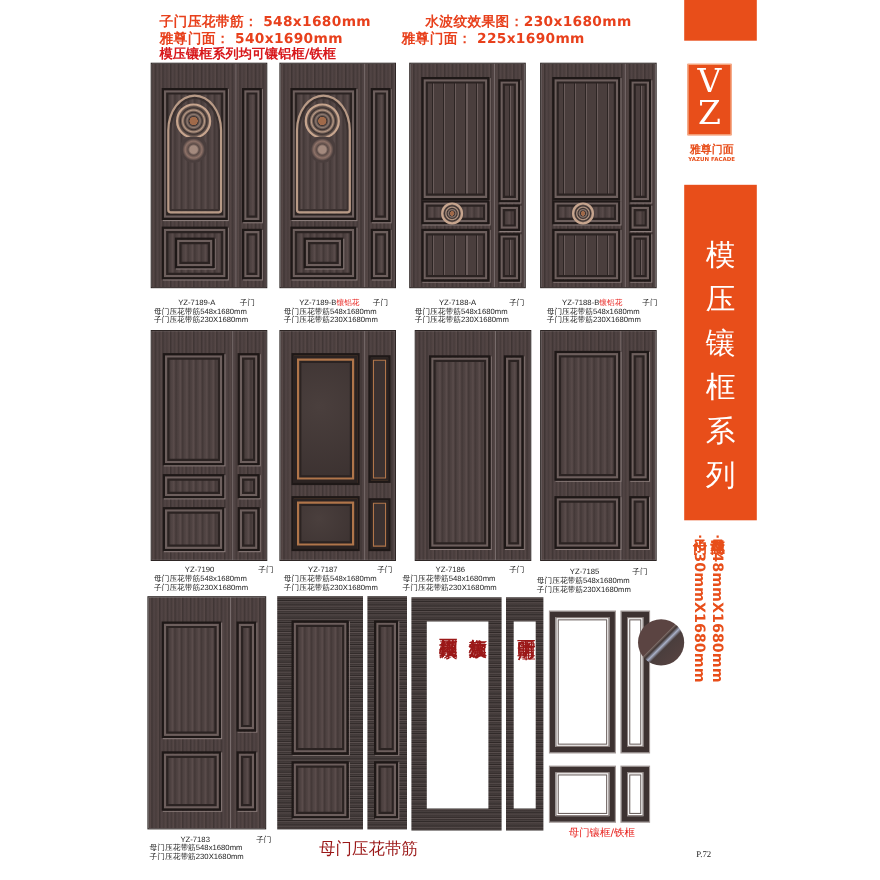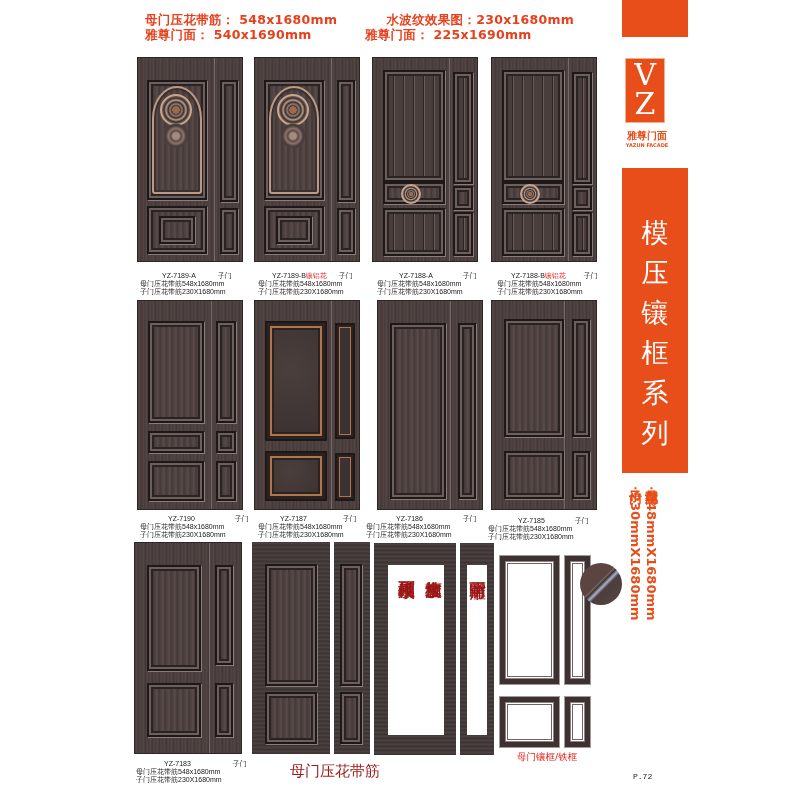--- a/index.html
+++ b/index.html
@@ -43,37 +43,38 @@
   .vcol{position:absolute;top:0;writing-mode:vertical-rl;line-height:14px;white-space:nowrap}
   .demo-title{position:absolute;left:290px;top:762px;font-size:15px;color:#9b1818}
   .wavy{position:absolute;background:repeating-linear-gradient(0deg,#2b2524 0,#4b4342 1px,#3a3231 2px,#5a504f 3px,#2f2827 4px)}
   .white-slot{position:absolute;background:#fff}
   .vtext{position:absolute;writing-mode:vertical-rl;color:#9b1818;font-size:17px;line-height:21px;white-space:nowrap}
   .frame{position:absolute;border:5px solid #3d3231;box-shadow:inset 0 0 0 1px #8e8280,0 0 0 1px #a49a98;background:#fff}
   .frame-inner{position:absolute;inset:2px;border:1px solid #6f6462}
   .zoom-circle{position:absolute;left:580px;top:563px;width:42px;height:42px;border-radius:50%;
     background:linear-gradient(135deg,#5b4442 0 45%,#7b6a66 46%,#3e3331 50%,#a8b0c8 55%,#4a3e3d 60%,#5b4442 100%)}
   .frame-label{position:absolute;left:517px;top:751px;font-size:9.5px;color:#e8201c}
-  .page-no{position:absolute;left:633px;top:772px;font-size:8px;color:#222;font-family:Liberation Mono, monospace}
+  .page-no{position:absolute;left:633px;top:772px;font-size:8px;color:#222;font-family:Liberation Serif, serif}
 </style>
 </head>
 <body>
 
 <div class="page">
 
   <div class="hdr hdr1">
-    <span>母门压花带筋： 548x1680mm</span>
+    <span>子门压花带筋： 548x1680mm</span>
     <span class="gap" style="width:40px"></span>
     <span>水波纹效果图：230x1680mm</span>
   </div>
   <div class="hdr hdr2">
     <span>雅尊门面： 540x1690mm</span>
     <span class="gap" style="width:44px"></span>
     <span>雅尊门面： 225x1690mm</span>
   </div>
+  <div class="hdr hdr3">模压镶框系列均可镶铝框/铁框</div>
 
   <div class="door" style="left:137px;top:57px;width:106px;height:205px">
     <div class="vline" style="left:76px"></div>
     <div class="panel" style="left:9px;top:22px;width:60px;height:120px"></div>
     <div class="arch" style="left:14px;top:28px;width:50px;height:108px"></div>
     <div class="rosette" style="left:22px;top:36px;width:32px;height:32px"></div>
     <div class="bloom" style="left:26px;top:66px;width:24px;height:24px"></div>
     <div class="panel" style="left:9px;top:148px;width:60px;height:48px"></div>
     <div class="panel" style="left:21px;top:158px;width:36px;height:28px"></div>
     <div class="panel" style="left:82px;top:22px;width:18px;height:122px"></div>

